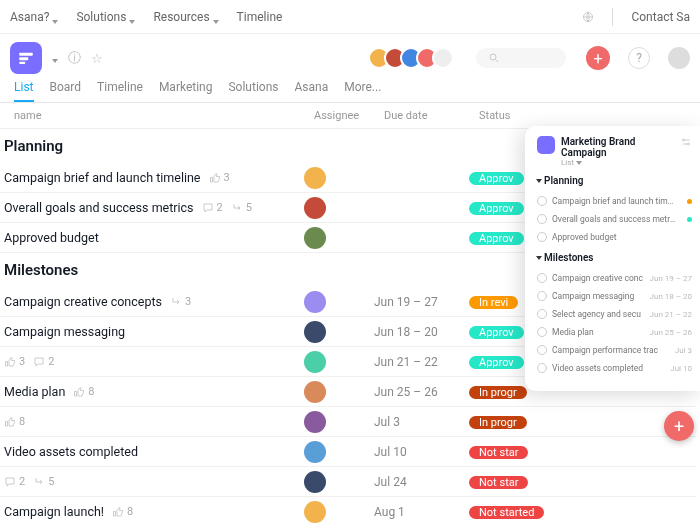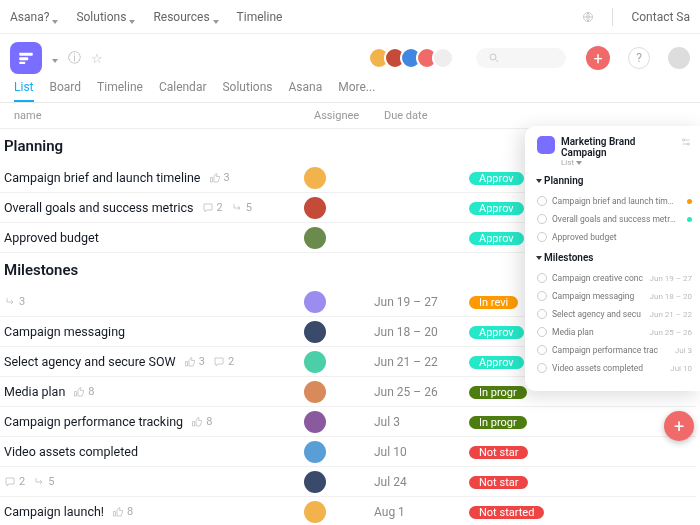--- a/index.html
+++ b/index.html
@@ -30,21 +30,21 @@
 .row{display:flex;align-items:center;min-height:30px;border-bottom:1px solid #f0f0f0;padding:2px 4px}
 .task-name{flex:0 0 300px;display:flex;align-items:center;gap:8px;font-size:12.5px}
 .meta{display:flex;align-items:center;gap:3px;color:#aaa;font-size:11px}
 .ass{flex:0 0 70px}
 .ass .av2{width:22px;height:22px;border-radius:50%}
 .due{flex:0 0 95px;color:#888;font-size:12px}
 .st{flex:1}
 .pill{display:inline-block;border-radius:10px;padding:0 10px;font-size:11px;color:#fff}
 .p-approved{background:#25e8c8}
 .p-review{background:#fd9a00}
-.p-progress{background:#4d7c0f}
+.p-progress{background:#c2410c}
 .p-not{background:#ef4444}
 .list{padding:0 4px 0 0}
 .overlay{position:absolute;top:126px;right:0;width:175px;background:#fff;border-radius:10px 0 0 10px;box-shadow:-4px 4px 20px rgba(0,0,0,.15);padding:10px 8px 14px 12px;font-size:10px}
 .ov-head{display:flex;gap:6px;align-items:flex-start;margin-bottom:8px}
 .ov-ico{width:18px;height:18px;border-radius:5px;background:#796eff;flex-shrink:0}
 .ov-title{font-size:10px;font-weight:600}
 .ov-sub{font-size:8px;color:#aaa}
 .ov-sec{font-size:10px;font-weight:600;margin:6px 0;display:flex;align-items:center;gap:3px}
 .ov-row{display:flex;align-items:center;gap:5px;padding:4px 0;color:#777;font-size:8.5px}
 .ov-row .circ{width:10px;height:10px;border:1px solid #ccc;border-radius:50%;flex-shrink:0}
@@ -110,30 +110,31 @@
     </div>
   <div class="pinkbtn">+</div>
   <div class="qm">?</div>
   <div class="qm" style="background:#ddd;border:none"></div>
 </div>
 
 <div class="tabs">
   <span class="tab active">List</span>
   <span class="tab">Board</span>
   <span class="tab">Timeline</span>
-  <span class="tab">Calendar</span>
+  <span class="tab">Marketing</span>
   <span class="tab">Solutions</span>
   <span class="tab">Asana</span>
   <span class="tab">More...</span>
 </div>
 
 <div class="cols">
   <div class="c-name">name</div>
   <div class="c-ass">Assignee</div>
   <div class="c-due">Due date</div>
+  <div class="c-st">Status</div>
 </div>
 
 <div class="list" id="tlist">
     <div class="section">Planning</div>
     <div class="row">
       <div class="task-name">
         <span>Campaign brief and launch timeline</span>
         <span class="meta"><svg class="tiny" viewBox="0 0 24 24">
             <path d="M7 11v9H3v-9h4zm3 9V9l4-6 2 1-1 5h6v3l-3 8H10z"></path>
           </svg> 3</span>
@@ -166,20 +167,21 @@
       </div>
       <div class="ass">
         <div class="av2" style="background:#6b8b4e"></div>
       </div>
       <div class="due"></div>
       <div class="st"><span class="pill p-approved">Approv</span></div>
     </div>
     <div class="section">Milestones</div>
     <div class="row">
       <div class="task-name">
+        <span>Campaign creative concepts</span>
         <span class="meta"><svg class="tiny" viewBox="0 0 24 24">
             <path d="M6 4v8h12M14 8l4 4-4 4"></path>
           </svg> 3</span>
       </div>
       <div class="ass">
         <div class="av2" style="background:#9b8cf0"></div>
       </div>
       <div class="due">Jun 19 – 27</div>
       <div class="st"><span class="pill p-review">In revi</span></div>
     </div>
@@ -188,21 +190,20 @@
         <span>Campaign messaging</span>
       </div>
       <div class="ass">
         <div class="av2" style="background:#3a4a6b"></div>
       </div>
       <div class="due">Jun 18 – 20</div>
       <div class="st"><span class="pill p-approved">Approv</span></div>
     </div>
     <div class="row">
       <div class="task-name">
-        <span>Select agency and secure SOW</span>
         <span class="meta"><svg class="tiny" viewBox="0 0 24 24">
             <path d="M7 11v9H3v-9h4zm3 9V9l4-6 2 1-1 5h6v3l-3 8H10z"></path>
           </svg> 3</span>
         <span class="meta"><svg class="tiny" viewBox="0 0 24 24">
             <path d="M4 4h16v12H10l-4 4v-4H4z"></path>
           </svg> 2</span>
       </div>
       <div class="ass">
         <div class="av2" style="background:#4acfa8"></div>
       </div>
@@ -217,21 +218,20 @@
           </svg> 8</span>
       </div>
       <div class="ass">
         <div class="av2" style="background:#d88a5a"></div>
       </div>
       <div class="due">Jun 25 – 26</div>
       <div class="st"><span class="pill p-progress">In progr</span></div>
     </div>
     <div class="row">
       <div class="task-name">
-        <span>Campaign performance tracking</span>
         <span class="meta"><svg class="tiny" viewBox="0 0 24 24">
             <path d="M7 11v9H3v-9h4zm3 9V9l4-6 2 1-1 5h6v3l-3 8H10z"></path>
           </svg> 8</span>
       </div>
       <div class="ass">
         <div class="av2" style="background:#8a5a9e"></div>
       </div>
       <div class="due">Jul 3</div>
       <div class="st"><span class="pill p-progress">In progr</span></div>
     </div>

